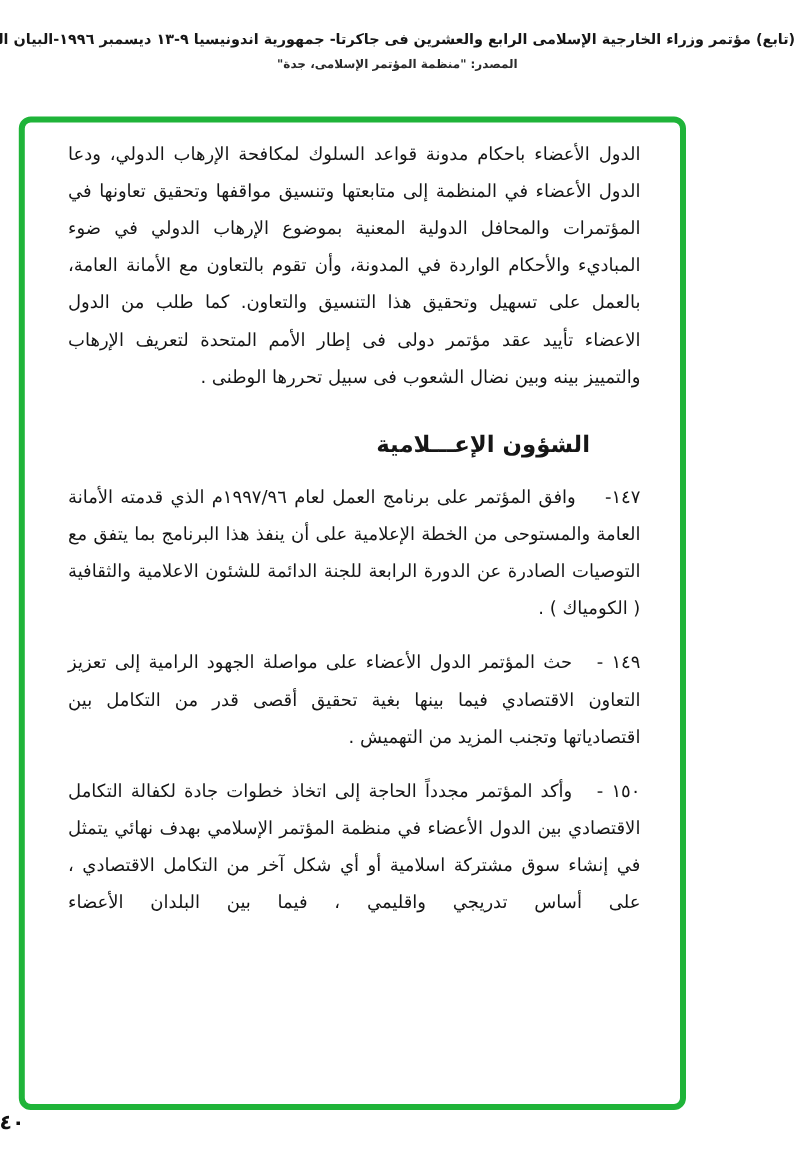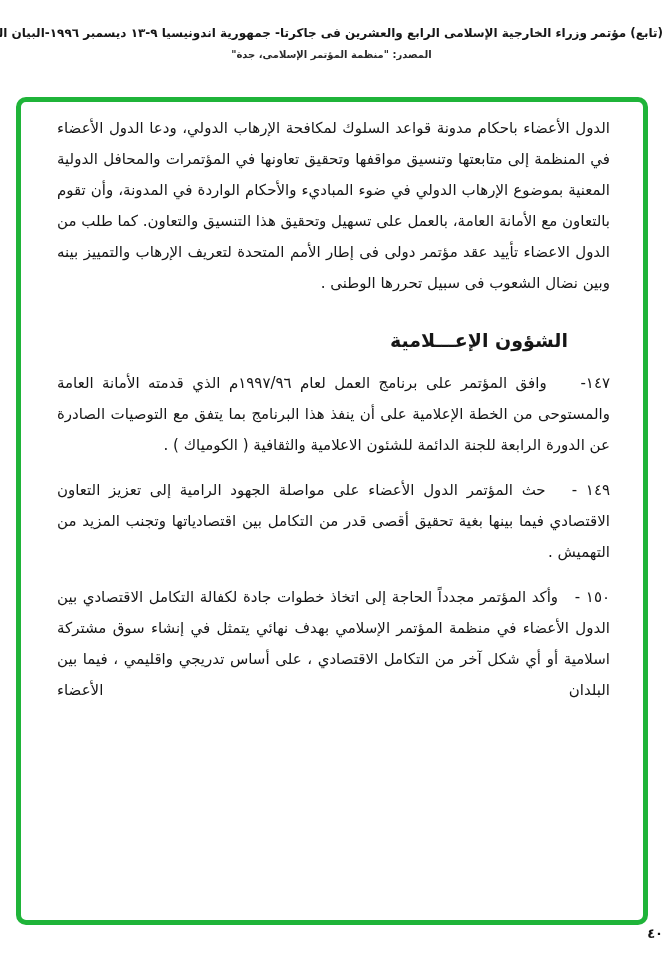--- a/index.html
+++ b/index.html
@@ -8,21 +8,21 @@
     font-family:"DejaVu Sans", sans-serif;
     position:relative;
   }
   .page { position:relative; width:663px; height:959px; direction:rtl; color:#161616; overflow:hidden; background:#ffffff; }
 
   .hdr { position:absolute; top:26px; left:0; right:0; text-align:center; }
   .hdr-title { font-size:12px; font-weight:bold; white-space:nowrap; letter-spacing:0; }
   .hdr-source { font-size:10px; font-weight:bold; margin-top:9px; color:#2a2a2a; }
 
   .frame {
-    position:absolute; top:97px; left:16px; width:632px; height:828px;
+    position:absolute; top:97px; left:16px; width:556px; height:828px;
     box-sizing:border-box;
     border:5px solid #1fb439;
     border-radius:10px;
     padding:11px 33px 0 36px;
     overflow:hidden;
     background:#ffffff;
   }
 
   .para {
     font-size:15px; line-height:31px;
@@ -32,21 +32,21 @@
   .continues { text-align-last:justify; }
 
   .heading {
     font-size:19px; line-height:26px; font-weight:bold;
     text-align:right;
     margin:28px 42px 15px 0;
   }
 
   .footer {
     position:absolute; top:926px; left:0; right:0;
-    text-align:right; font-size:13px; font-weight:bold; color:#111111;
+    text-align:left; font-size:17px; font-weight:bold; color:#111111;
   }
 </style>
 </head>
 <body>
 
 <div class="page">
 
   <div class="hdr">
     <div class="hdr-title">(تابع) مؤتمر وزراء الخارجية الإسلامى الرابع والعشرين فى جاكرتا- جمهورية اندونيسيا ٩-١٣ ديسمبر ١٩٩٦-البيان الختامى</div>
     <div class="hdr-source">المصدر: "منظمة المؤتمر الإسلامى، جدة"</div>

